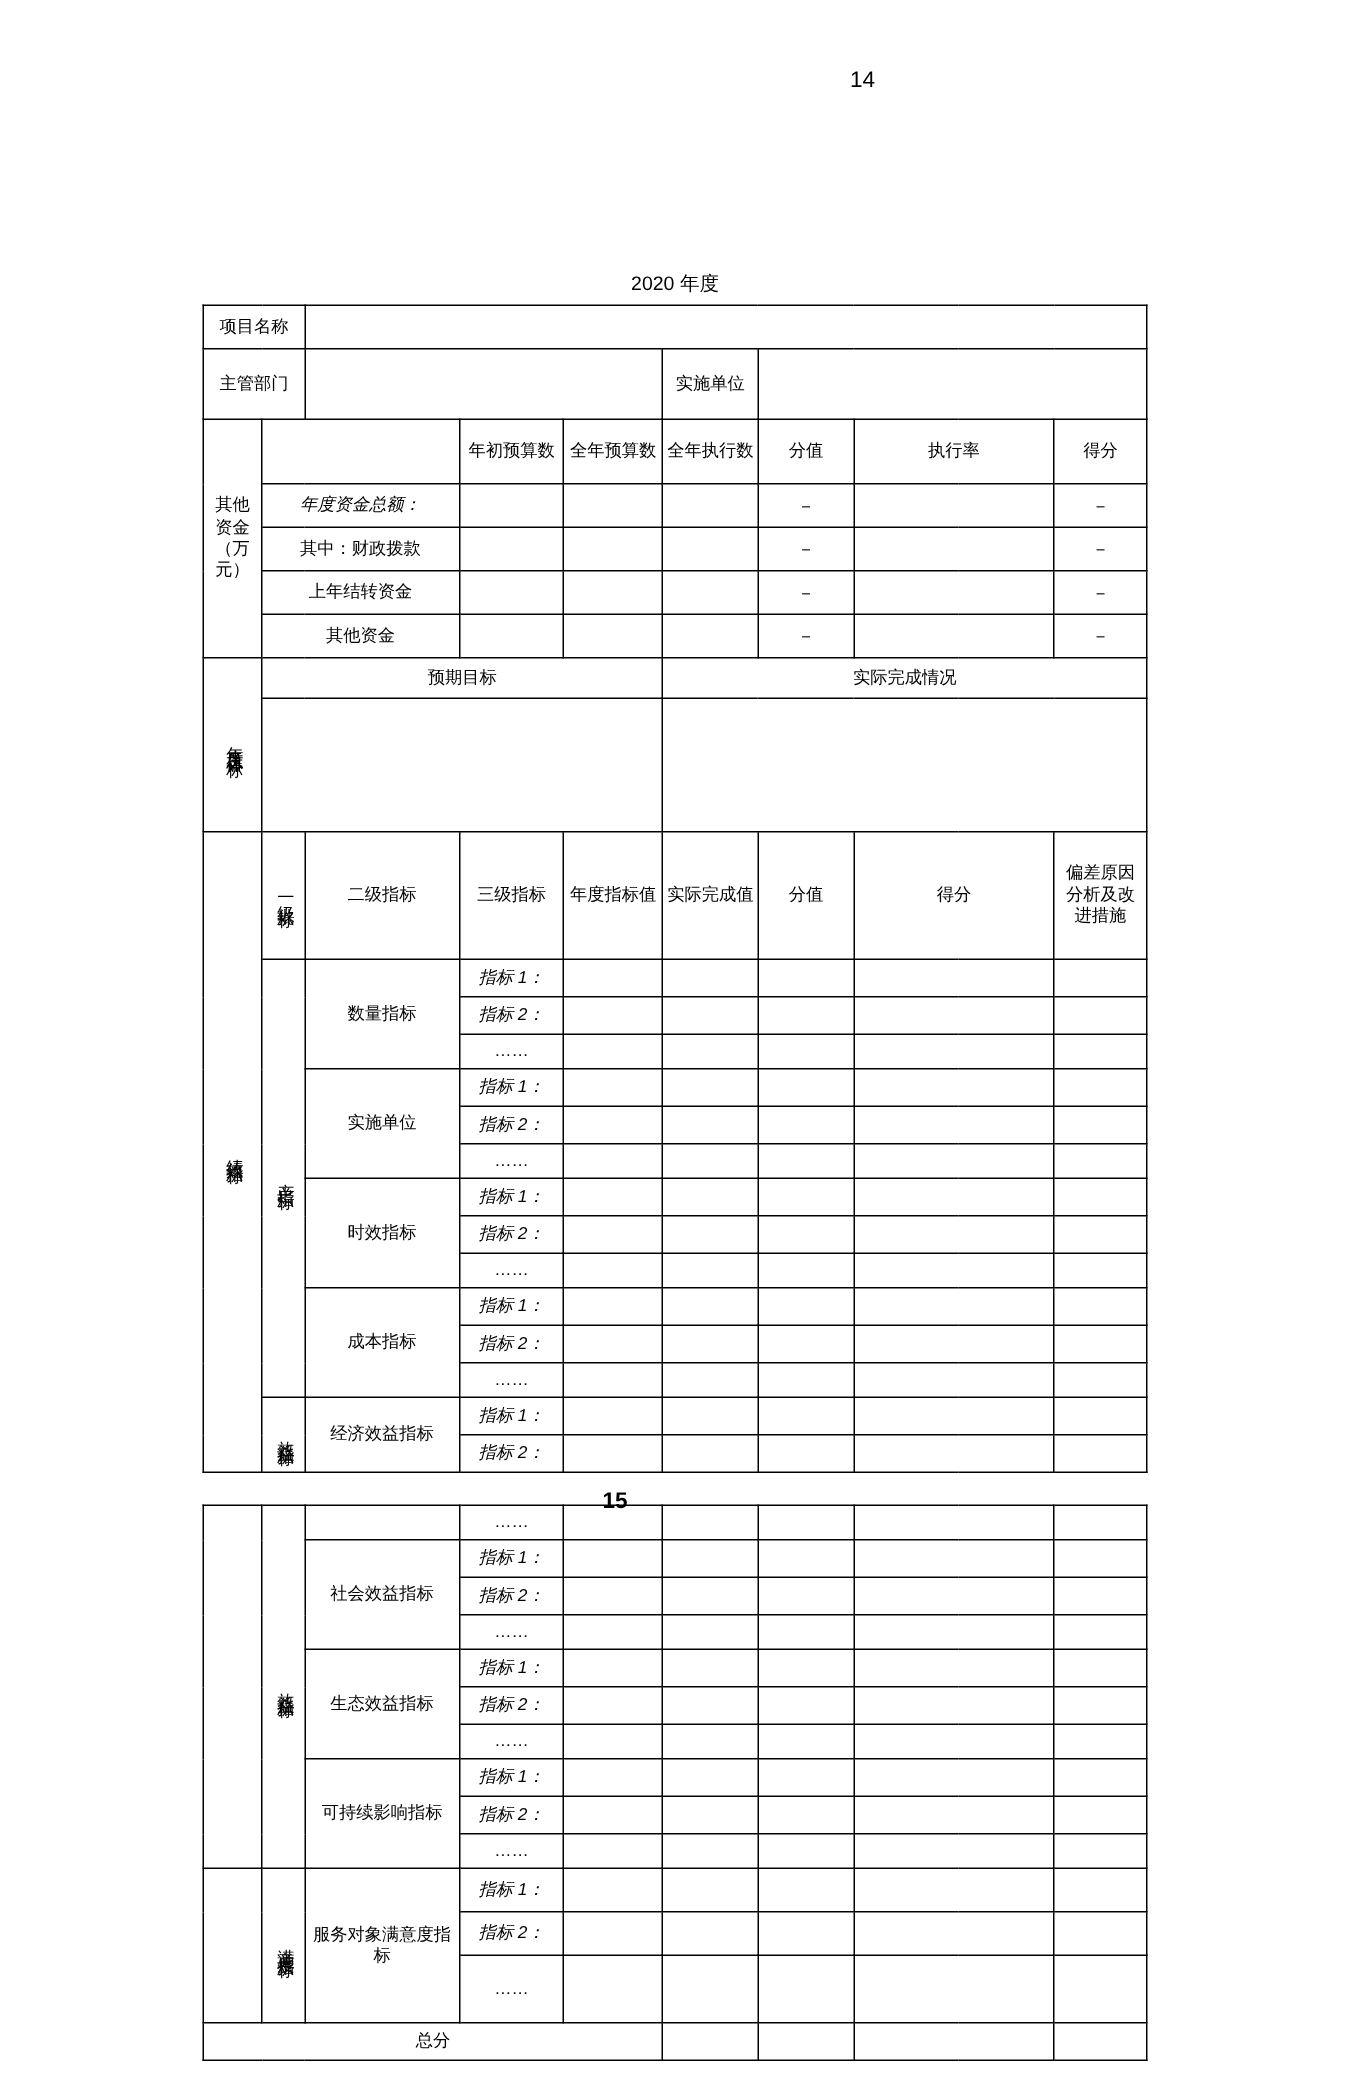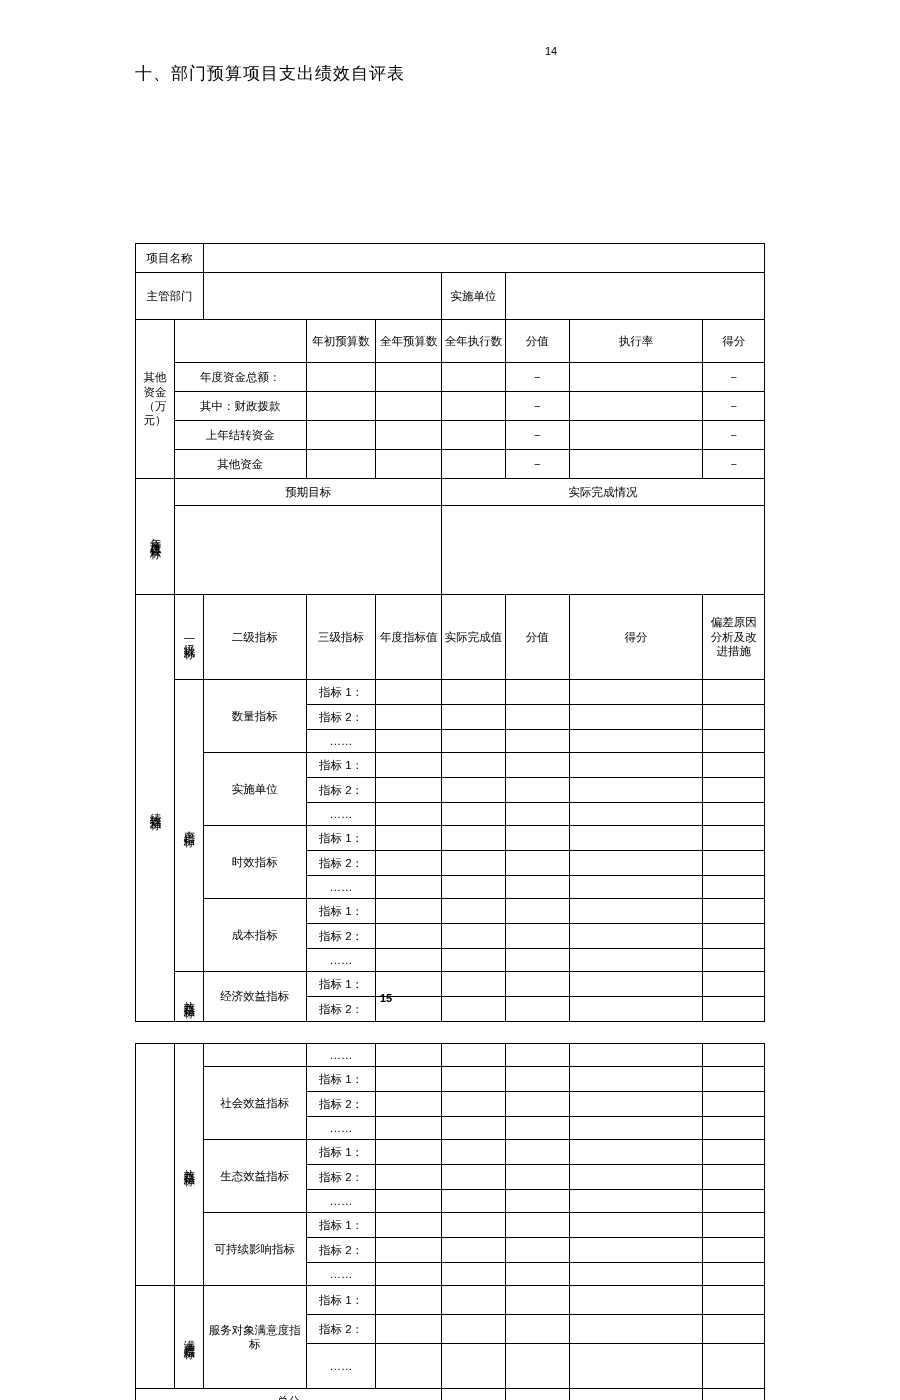--- a/index.html
+++ b/index.html
@@ -15,22 +15,22 @@
     position: relative;
     overflow: hidden;
   }
   .page {
     position: relative;
     width: 900px;
     height: 1400px;
   }
   .page-num {
     position: absolute;
-    font-size: 11px;
-    text-align: left;
+    font-size: 15px;
+    text-align: center;
     width: 60px;
   }
   .pn1 { left: 545px; top: 45px; }
   .pn2 { left: 380px; top: 992px; font-weight: bold; }
 
   .section-title {
     position: absolute;
     left: 135px;
     top: 62px;
     font-size: 17px;
@@ -52,21 +52,20 @@
     width: 900px;
     text-align: center;
     font-size: 13px;
   }
 
   table.grid {
     position: absolute;
     border-collapse: collapse;
     table-layout: fixed;
     font-size: 11.5px;
-    margin-top: 40px;
   }
   table.grid td {
     border: 1px solid #000000;
     padding: 1px 2px;
     text-align: center;
     vertical-align: middle;
     line-height: 1.25;
     word-break: break-all;
   }
   .t1 { left: 135px; top: 203px; width: 630px; }
@@ -74,31 +73,31 @@
 
   .vtext {
     writing-mode: vertical-rl;
     text-orientation: upright;
     letter-spacing: 2px;
     display: inline-block;
     line-height: 1.15;
   }
   .cell-empty { }
   .dash { font-size: 12px; }
-  .idx { text-align: left; padding-left: 6px; }
+  .idx { text-align: left; padding-left: 6px; font-style: italic; }
   .total-row td { height: 22px; }
 </style>
 </head>
 <body>
 
 <div class="page">
 
   <div class="page-num pn1">14</div>
 
-  <div class="section-title">十、部门预算项目支出绩效自评表</div>
+  <div class="doc-year">2020 年度</div>
 
   <table class="grid t1">
     <colgroup>
       <col style="width:38px">
       <col style="width:28px">
       <col style="width:100px">
       <col style="width:68px">
       <col style="width:64px">
       <col style="width:62px">
       <col style="width:62px">

